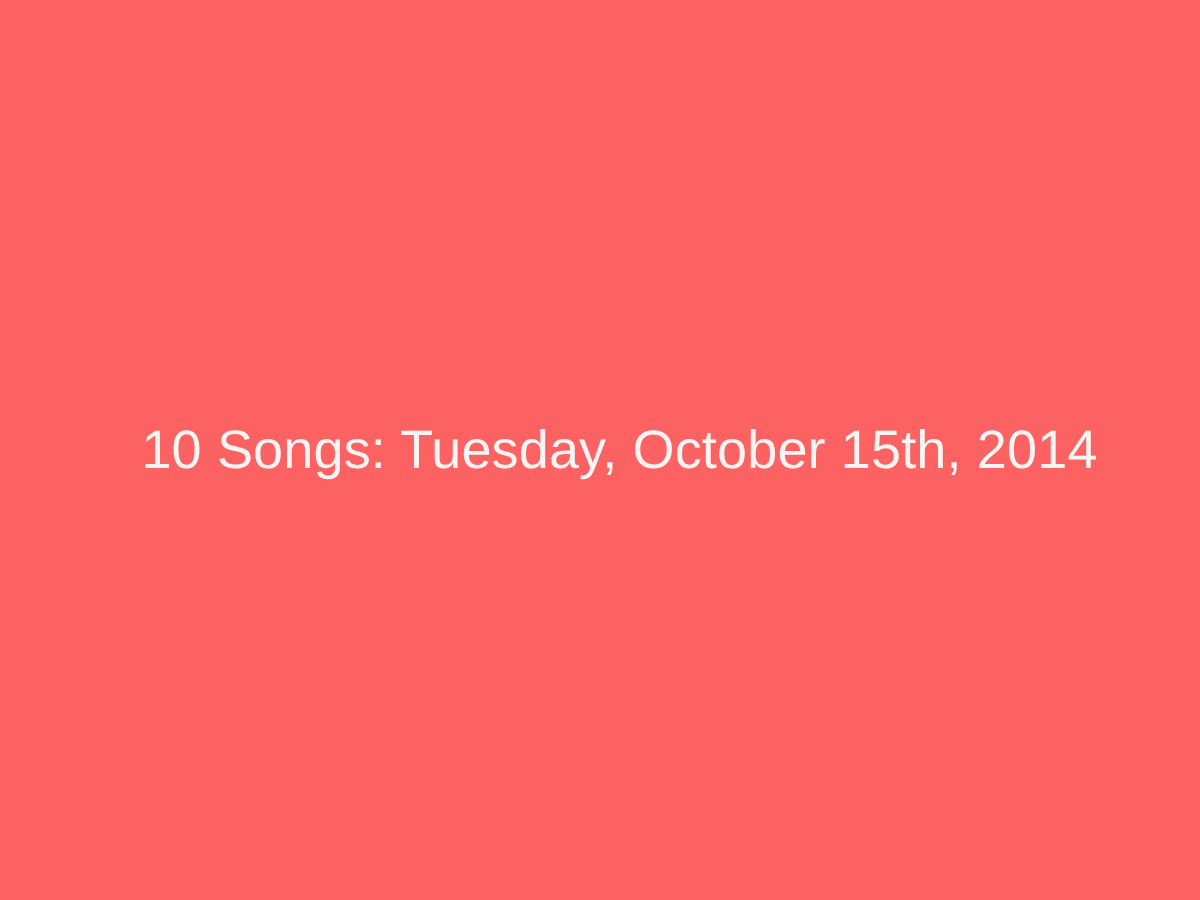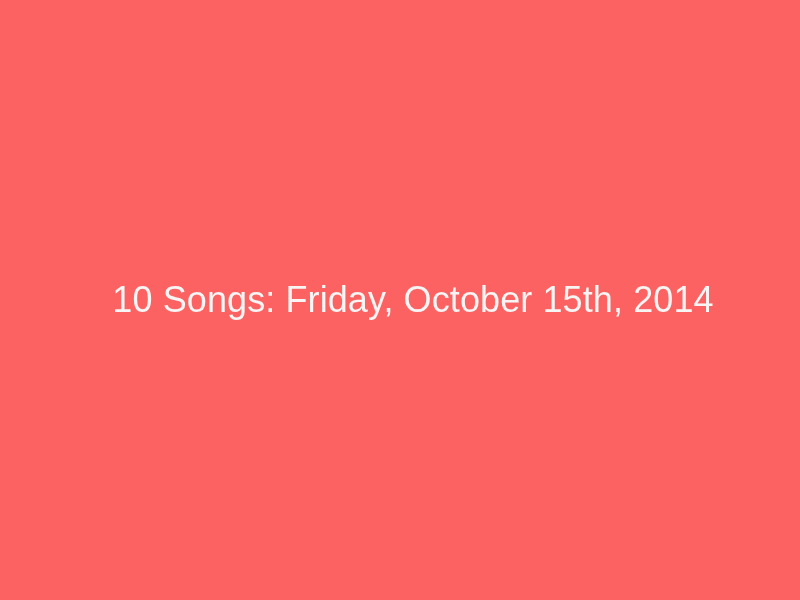--- a/index.html
+++ b/index.html
@@ -52,15 +52,15 @@
     text-align: center;
     margin: 0;
     -webkit-font-smoothing: antialiased;
   }
 </style>
 </head>
 <body style="background: rgb(252, 98, 98);">
 
 <div class="card" style="background: rgb(252, 98, 98);">
   <div class="title-wrap">
-    <h1 class="headline" style="color: rgb(247, 244, 244);">10 Songs: Friday, October 15th, 2014</h1>
+    <h1 class="headline" style="color: rgb(247, 244, 244);">10 Songs: Tuesday, October 15th, 2014</h1>
   </div>
 </div>
 
 </body></html>

